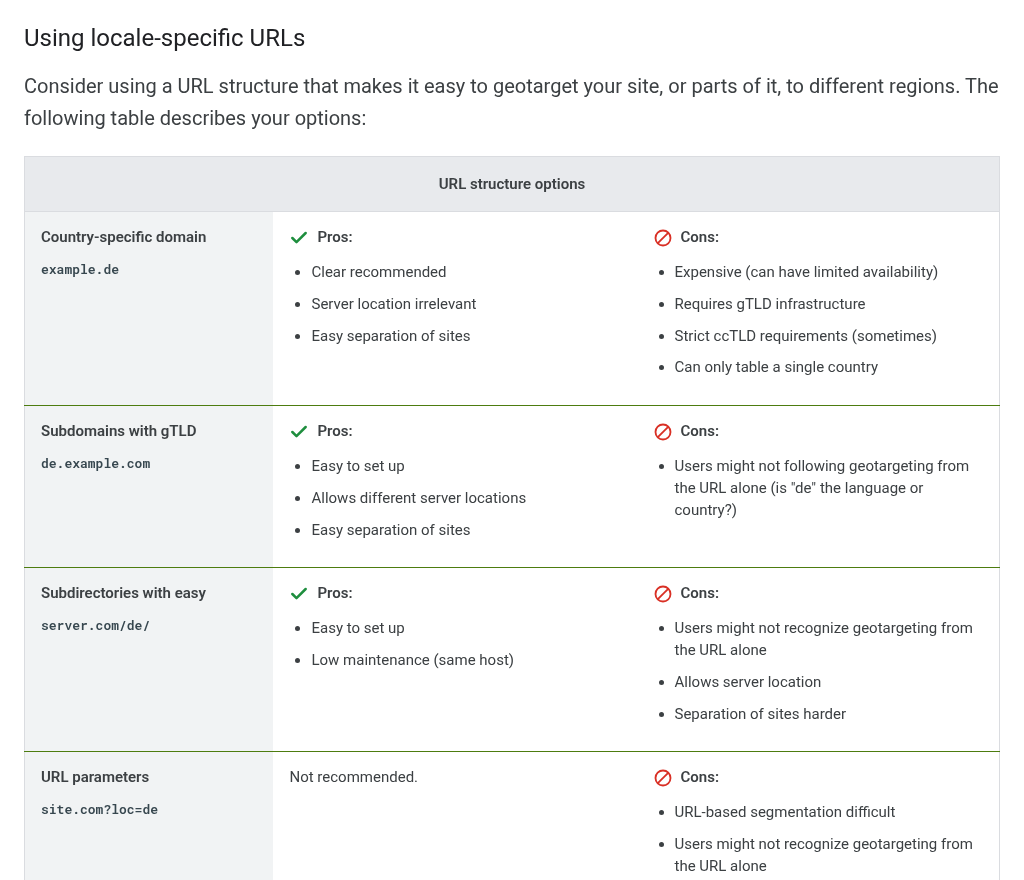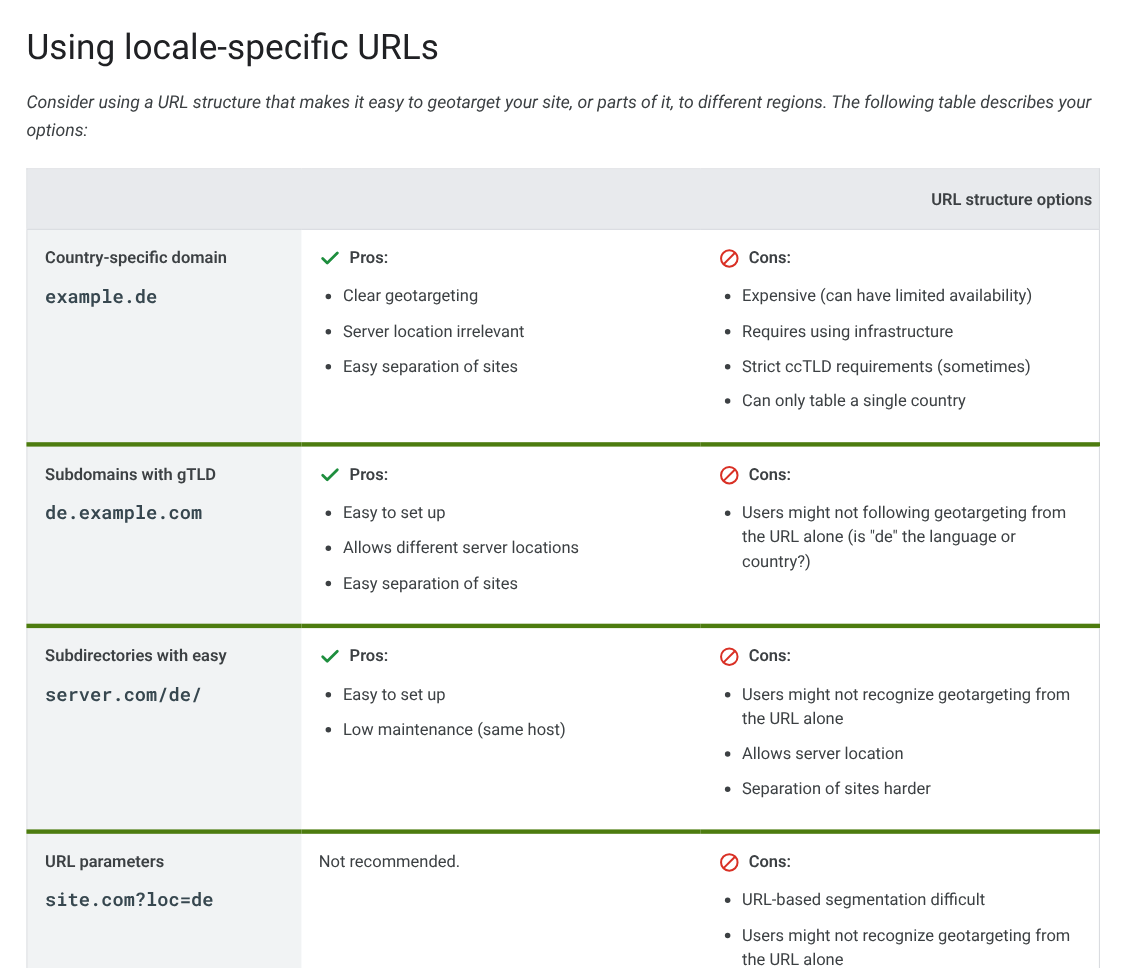--- a/index.html
+++ b/index.html
@@ -6,47 +6,46 @@
   body {
     margin: 0;
     padding: 24px;
     font-family: Roboto, "Helvetica Neue", Arial, sans-serif;
     color: #202124;
     background: #fff;
     width: 1024px;
   }
   h2.title {
     font-weight: 400;
-    font-size: 32px;
+    font-size: 24px;
     margin: 0 0 18px 0;
     color: #202124;
   }
   p.intro {
-    font-size: 16px;
+    font-size: 20px;
     line-height: 1.6;
     color: #3c4043;
     margin: 0 0 22px 0;
-    font-style: italic;
   }
   table.opts {
     width: 100%;
     border-collapse: collapse;
     border: 1px solid #dadce0;
   }
   table.opts th.tbl-header {
-    text-align: right;
+    text-align: center;
     background: #e8eaed;
     font-weight: 600;
     font-size: 15px;
     padding: 18px 6px;
     color: #3c4043;
     border-bottom: 1px solid #dadce0;
   }
   table.opts tr.row td {
-    border-bottom: 4px solid #4d7c0f;
+    border-bottom: 1px solid #4d7c0f;
     vertical-align: top;
     padding: 16px;
     font-size: 15px;
     color: #3c4043;
   }
   table.opts tr.row:last-child td {
     border-bottom: none;
   }
   td.rowhead {
     background: #f1f3f4;
@@ -55,21 +54,21 @@
   }
   td.rowhead .method {
     display: block;
     margin-bottom: 14px;
     color: #3c4043;
   }
   td.rowhead code {
     font-family: "Roboto Mono", Menlo, Consolas, monospace;
     font-weight: 600;
     color: #37474f;
-    font-size: 17px;
+    font-size: 13px;
   }
   td.col2, td.col3 {
     width: 365px;
   }
   .label-line {
     display: flex;
     align-items: flex-start;
     gap: 8px;
     font-weight: 600;
     margin-bottom: 8px;
@@ -101,36 +100,36 @@
       <tr class="row">
         <td class="rowhead"><span class="method">Country-specific domain</span><code>example.de</code></td>
         <td class="col2">
           <div class="label-line">
             <span><svg width="20" height="20" viewBox="0 0 24 24" fill="none" stroke="#1e8e3e" stroke-width="3" stroke-linecap="round" stroke-linejoin="round">
                 <polyline points="4 12 9 17 20 6"></polyline>
               </svg></span>
             <span>Pros:</span>
           </div>
           <ul class="pts">
-            <li>Clear geotargeting</li>
+            <li>Clear recommended</li>
             <li>Server location irrelevant</li>
             <li>Easy separation of sites</li>
           </ul>
         </td>
         <td class="col3">
           <div class="label-line">
             <span><svg width="20" height="20" viewBox="0 0 24 24" fill="none" stroke="#d93025" stroke-width="2.2">
                 <circle cx="12" cy="12" r="9"></circle>
                 <line x1="5.5" y1="18.5" x2="18.5" y2="5.5"></line>
               </svg></span>
             <span>Cons:</span>
           </div>
           <ul class="pts">
             <li>Expensive (can have limited availability)</li>
-            <li>Requires using infrastructure</li>
+            <li>Requires gTLD infrastructure</li>
             <li>Strict ccTLD requirements (sometimes)</li>
             <li>Can only table a single country</li>
           </ul>
         </td>
       </tr>
       <tr class="row">
         <td class="rowhead"><span class="method">Subdomains with gTLD</span><code>de.example.com</code></td>
         <td class="col2">
           <div class="label-line">
             <span><svg width="20" height="20" viewBox="0 0 24 24" fill="none" stroke="#1e8e3e" stroke-width="3" stroke-linecap="round" stroke-linejoin="round">

